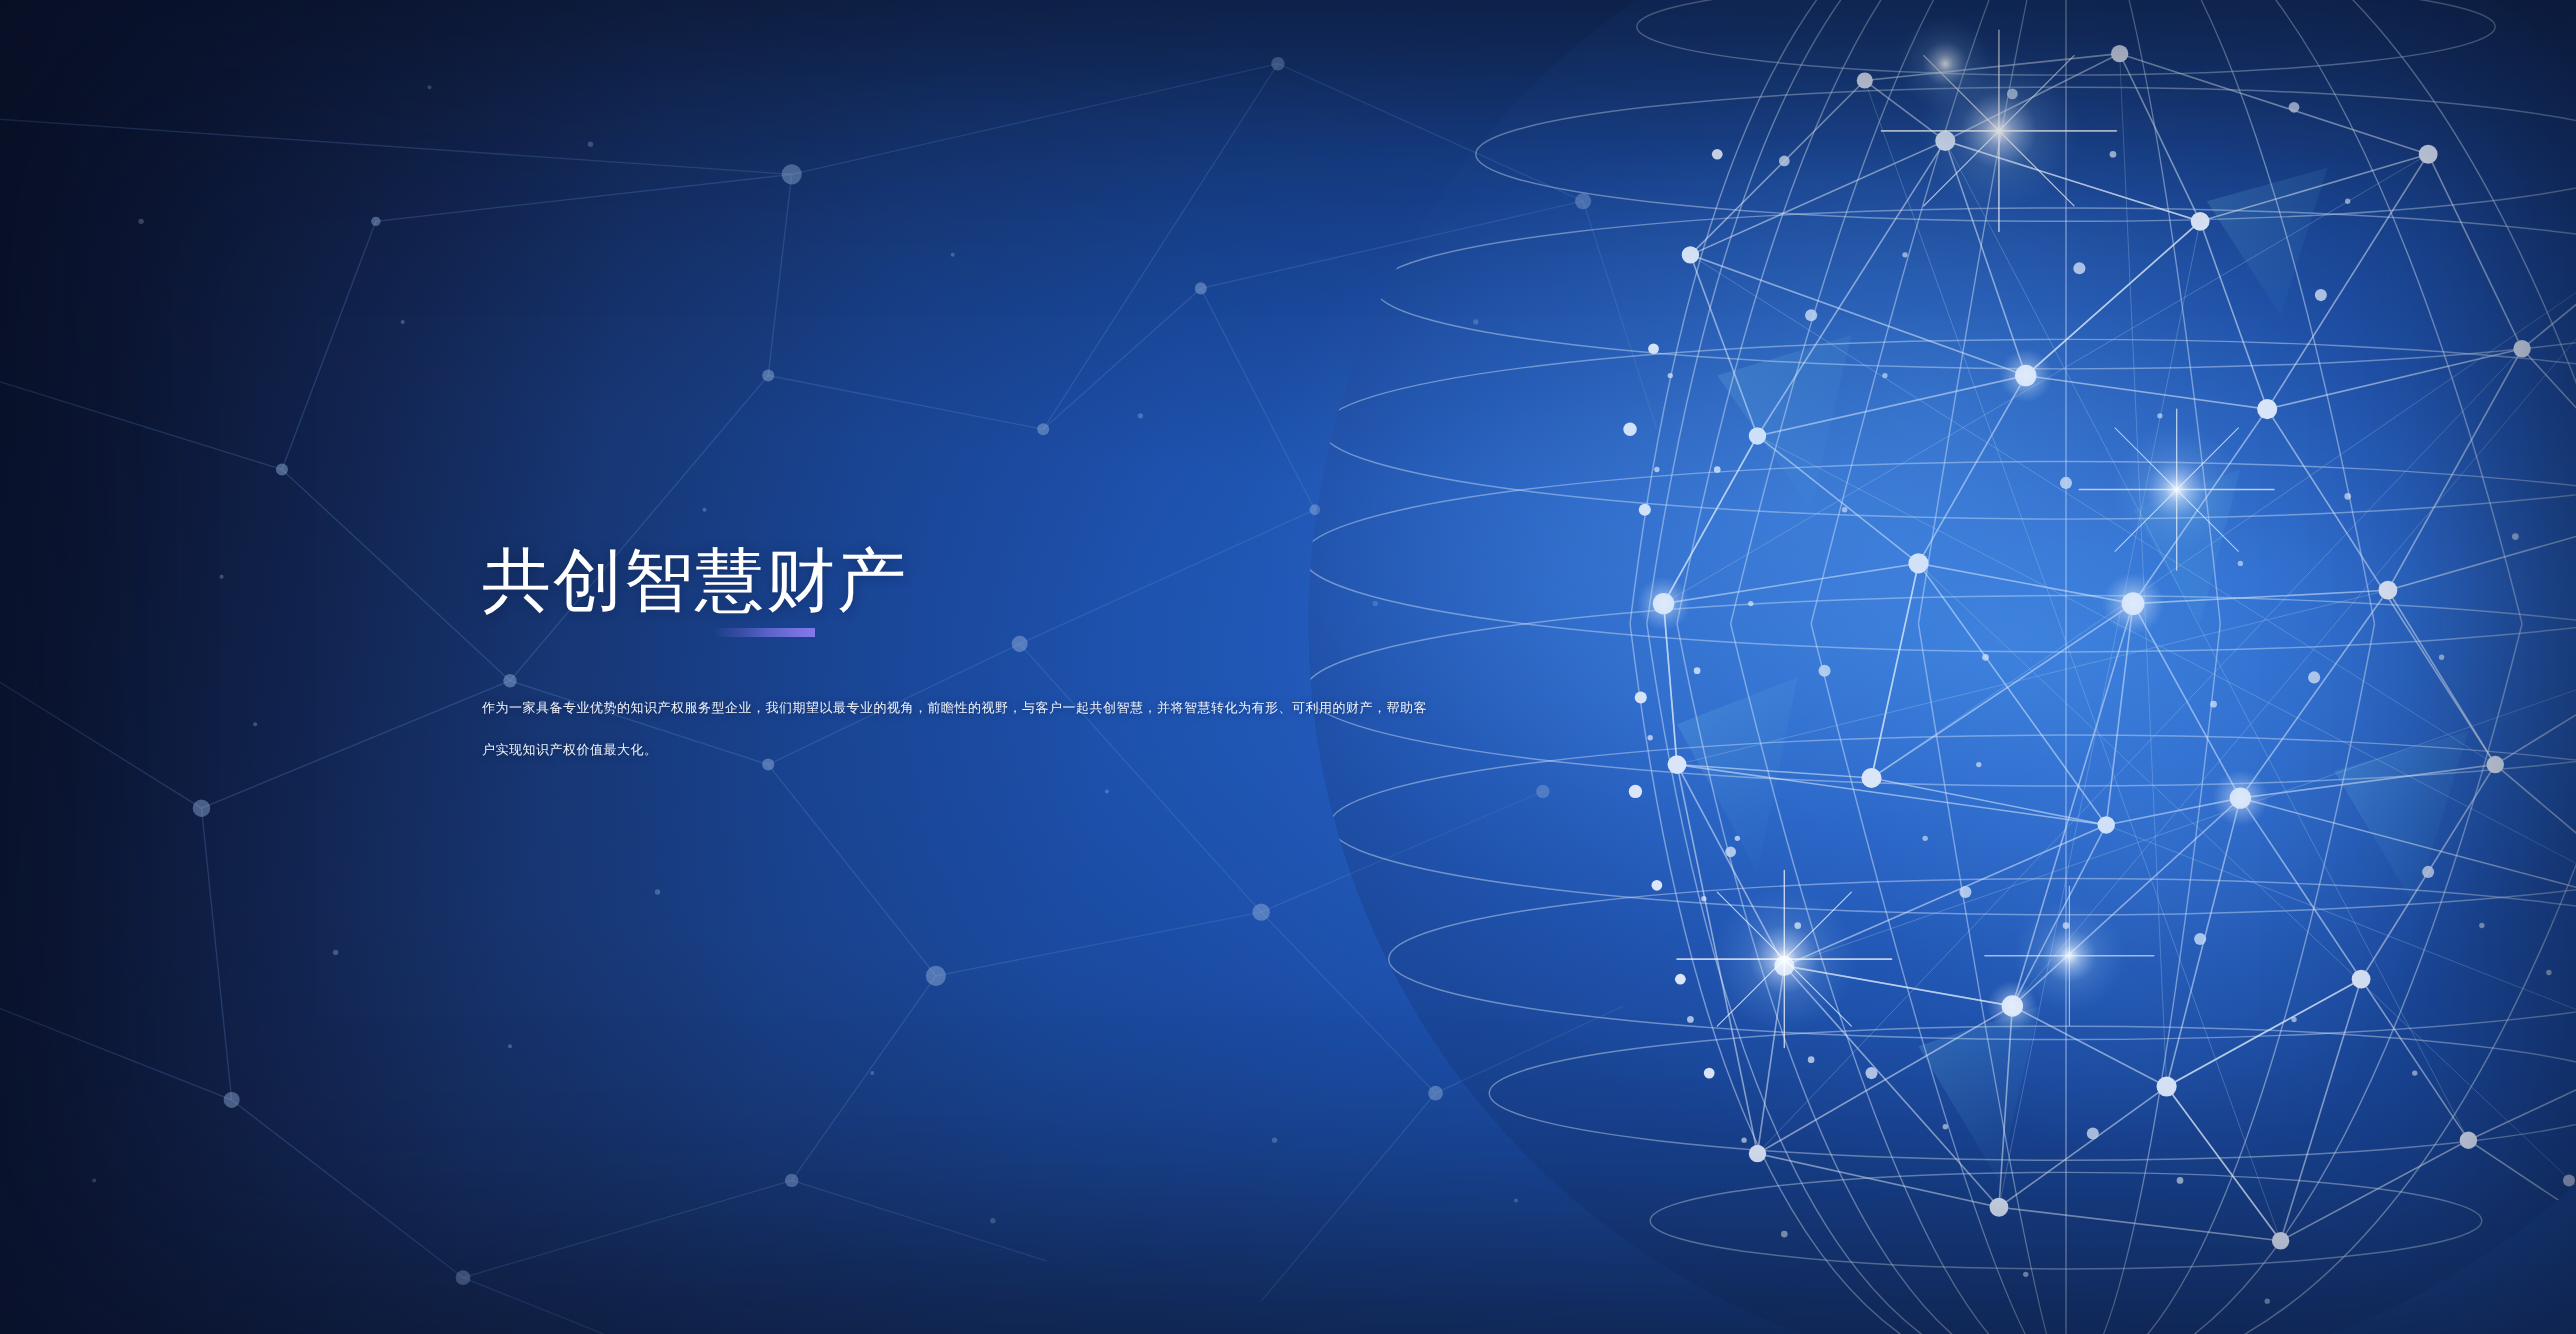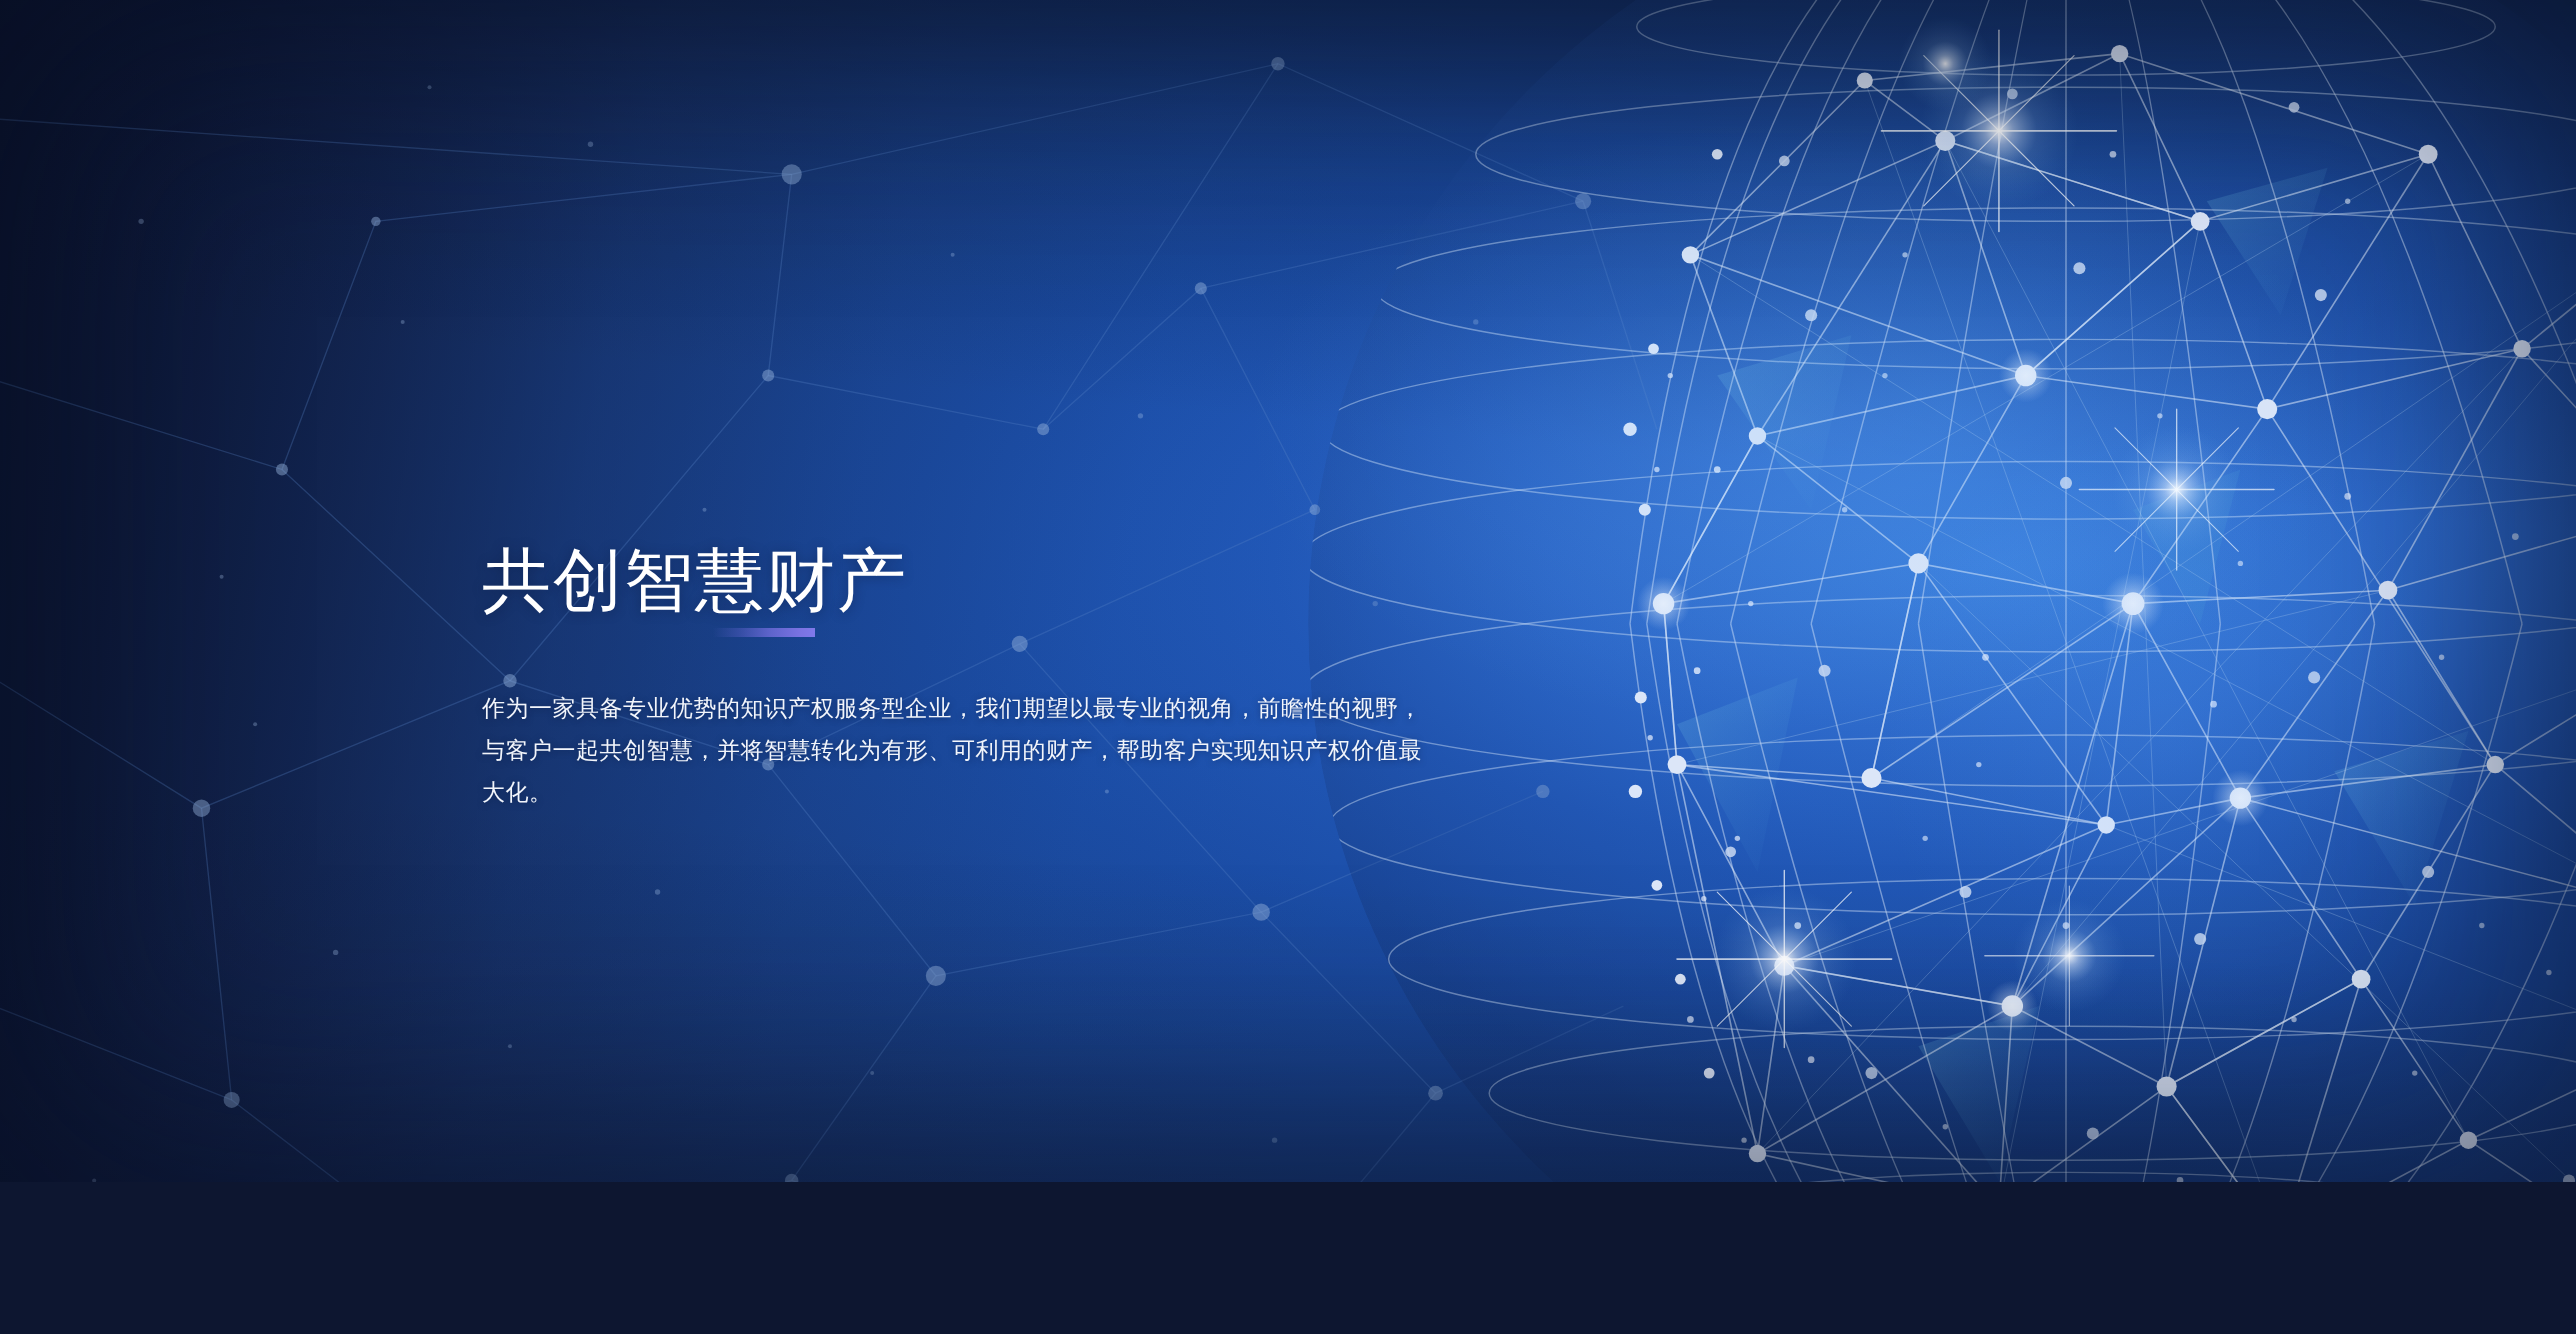--- a/index.html
+++ b/index.html
@@ -8,21 +8,21 @@
     padding: 0;
     background: #0d1630;
   }
   body {
     font-family: "Liberation Sans", "DejaVu Sans", sans-serif;
   }
 
   .stage {
     position: relative;
     width: 2576px;
-    height: 1182px;
+    height: 1334px;
     overflow: hidden;
     background: #14532d;
   }
 
   
   .bg-base {
     position: absolute; inset: 0;
     background:
       radial-gradient(130% 115% at 78% 48%,
         #3a7fdd 0%,
@@ -102,21 +102,21 @@
       rgba(119,112,226,0.72) 55%,
       #7b73e2 86%,
       #8079ea 100%);
   }
   .accent-a { left: 231px; width: 102px; }
   .accent-b { left: 173px; width: 102px; }
 
   .paragraph {
     margin-top: 68px;
     width: 953px;
-    font-size: 23px;
+    font-size: 13px;
     line-height: 42px;
     color: #f2f5fb;
     letter-spacing: 0.5px;
     text-shadow: 0 0.7px 6.7px rgba(10,24,60,0.5);
   }
 </style>
 </head>
 <body>
 
 <div class="stage">

